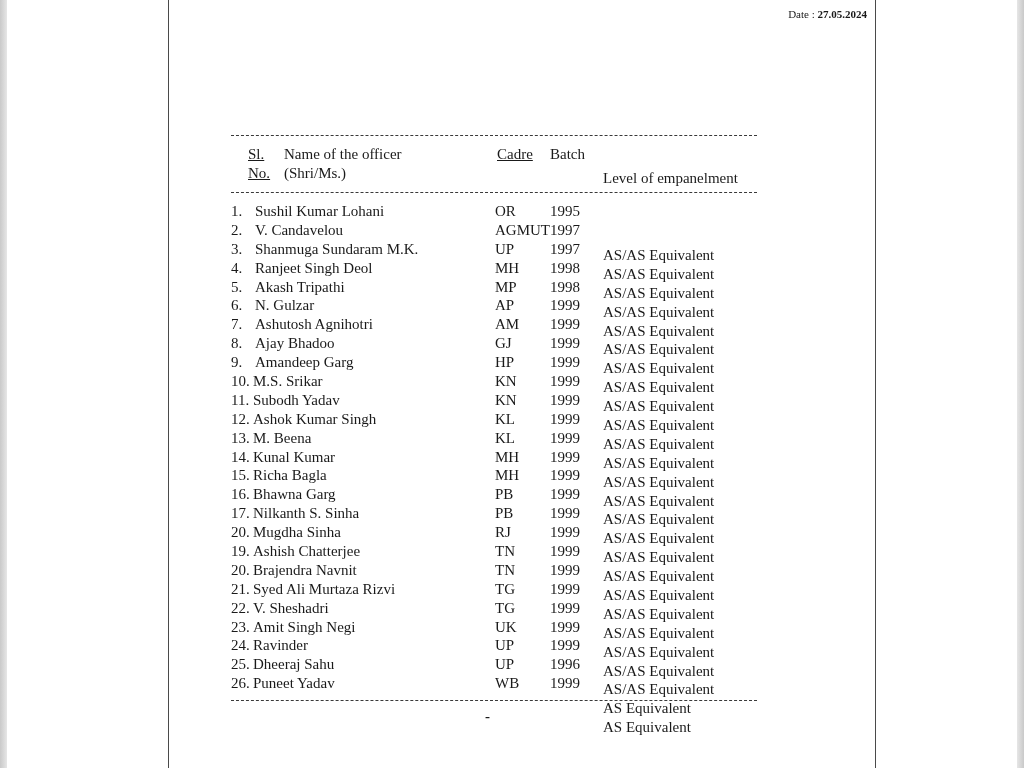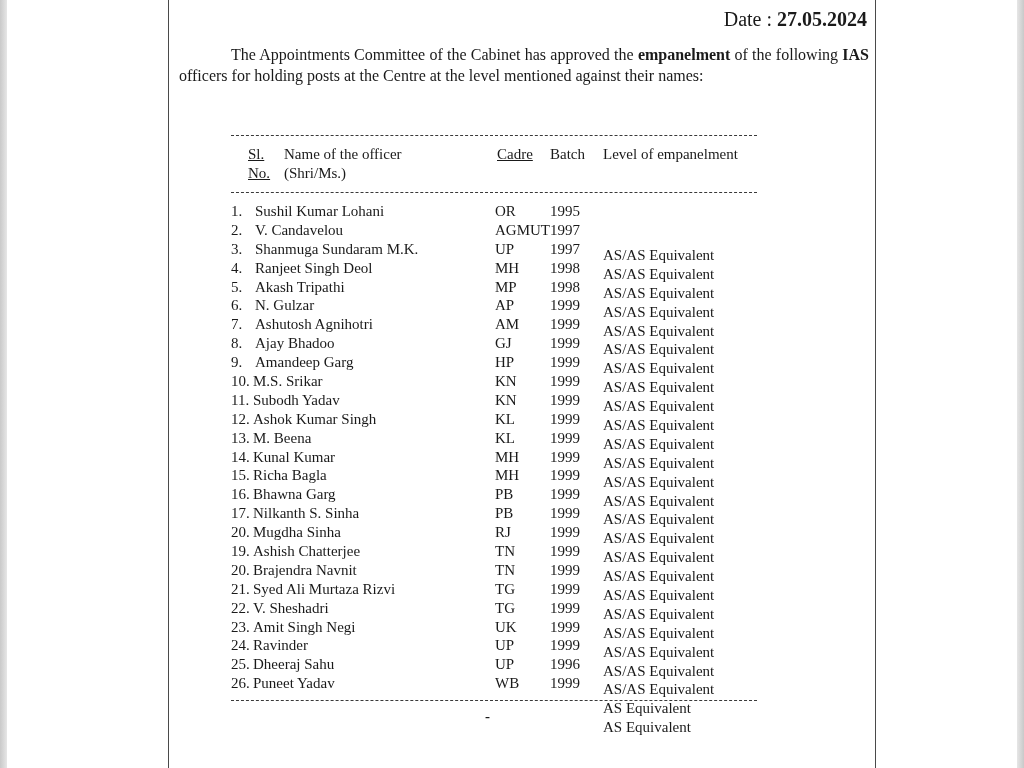--- a/index.html
+++ b/index.html
@@ -30,21 +30,21 @@
       width: 706px;
       height: 768px;
       border-left: 1.5px solid #4a4a4a;
       border-right: 1.5px solid #4a4a4a;
       background: #ffffff;
     }
     .date-line {
       position: absolute;
       right: 8px;
       top: 8px;
-      font-size: 20px;
+      font-size: 11px;
     }
     .date-line b { font-weight: bold; }
     .intro {
       position: absolute;
       left: 10px;
       top: 44px;
       width: 690px;
       font-size: 16px;
       line-height: 21px;
       text-align: justify;
@@ -98,36 +98,35 @@
 
 <div class="edge-left"></div>
 <div class="edge-right"></div>
 
 <div class="page">
 
   <div class="date-line">
     <span>Date : </span><b>27.05.2024</b>
   </div>
 
-  <div class="intro"><span>The Appointments Committee of the Cabinet has approved the </span><b>empanelment</b><span> of the following </span><b>IAS</b><span> officers for holding posts at the Centre at the level mentioned against their names:</span></div>
 
   <div class="dash" style="top:135px;"></div>
 
   <div class="hdr">
     <div class="c" style="left:17px;text-decoration:underline;">
       <div>Sl.</div>
       <div>No.</div>
     </div>
     <div class="c" style="left:53px;">
       <div>Name of the officer</div>
       <div>(Shri/Ms.)</div>
     </div>
     <div class="c" style="left:266px;text-decoration:underline;">Cadre</div>
     <div class="c" style="left:319px;">Batch</div>
-    <div class="c" style="left:372px;">Level of empanelment</div>
+    <div class="c" style="left:372px;margin-top:24px;">Level of empanelment</div>
   </div>
 
   <div class="dash" style="top:192px;"></div>
 
   <div class="tbl" id="tbl">
       <div class="row">
         <span class="sl">1.</span>
         <span class="nm">Sushil Kumar Lohani</span>
         <span class="cd">OR</span>
         <span class="bt">1995</span>

